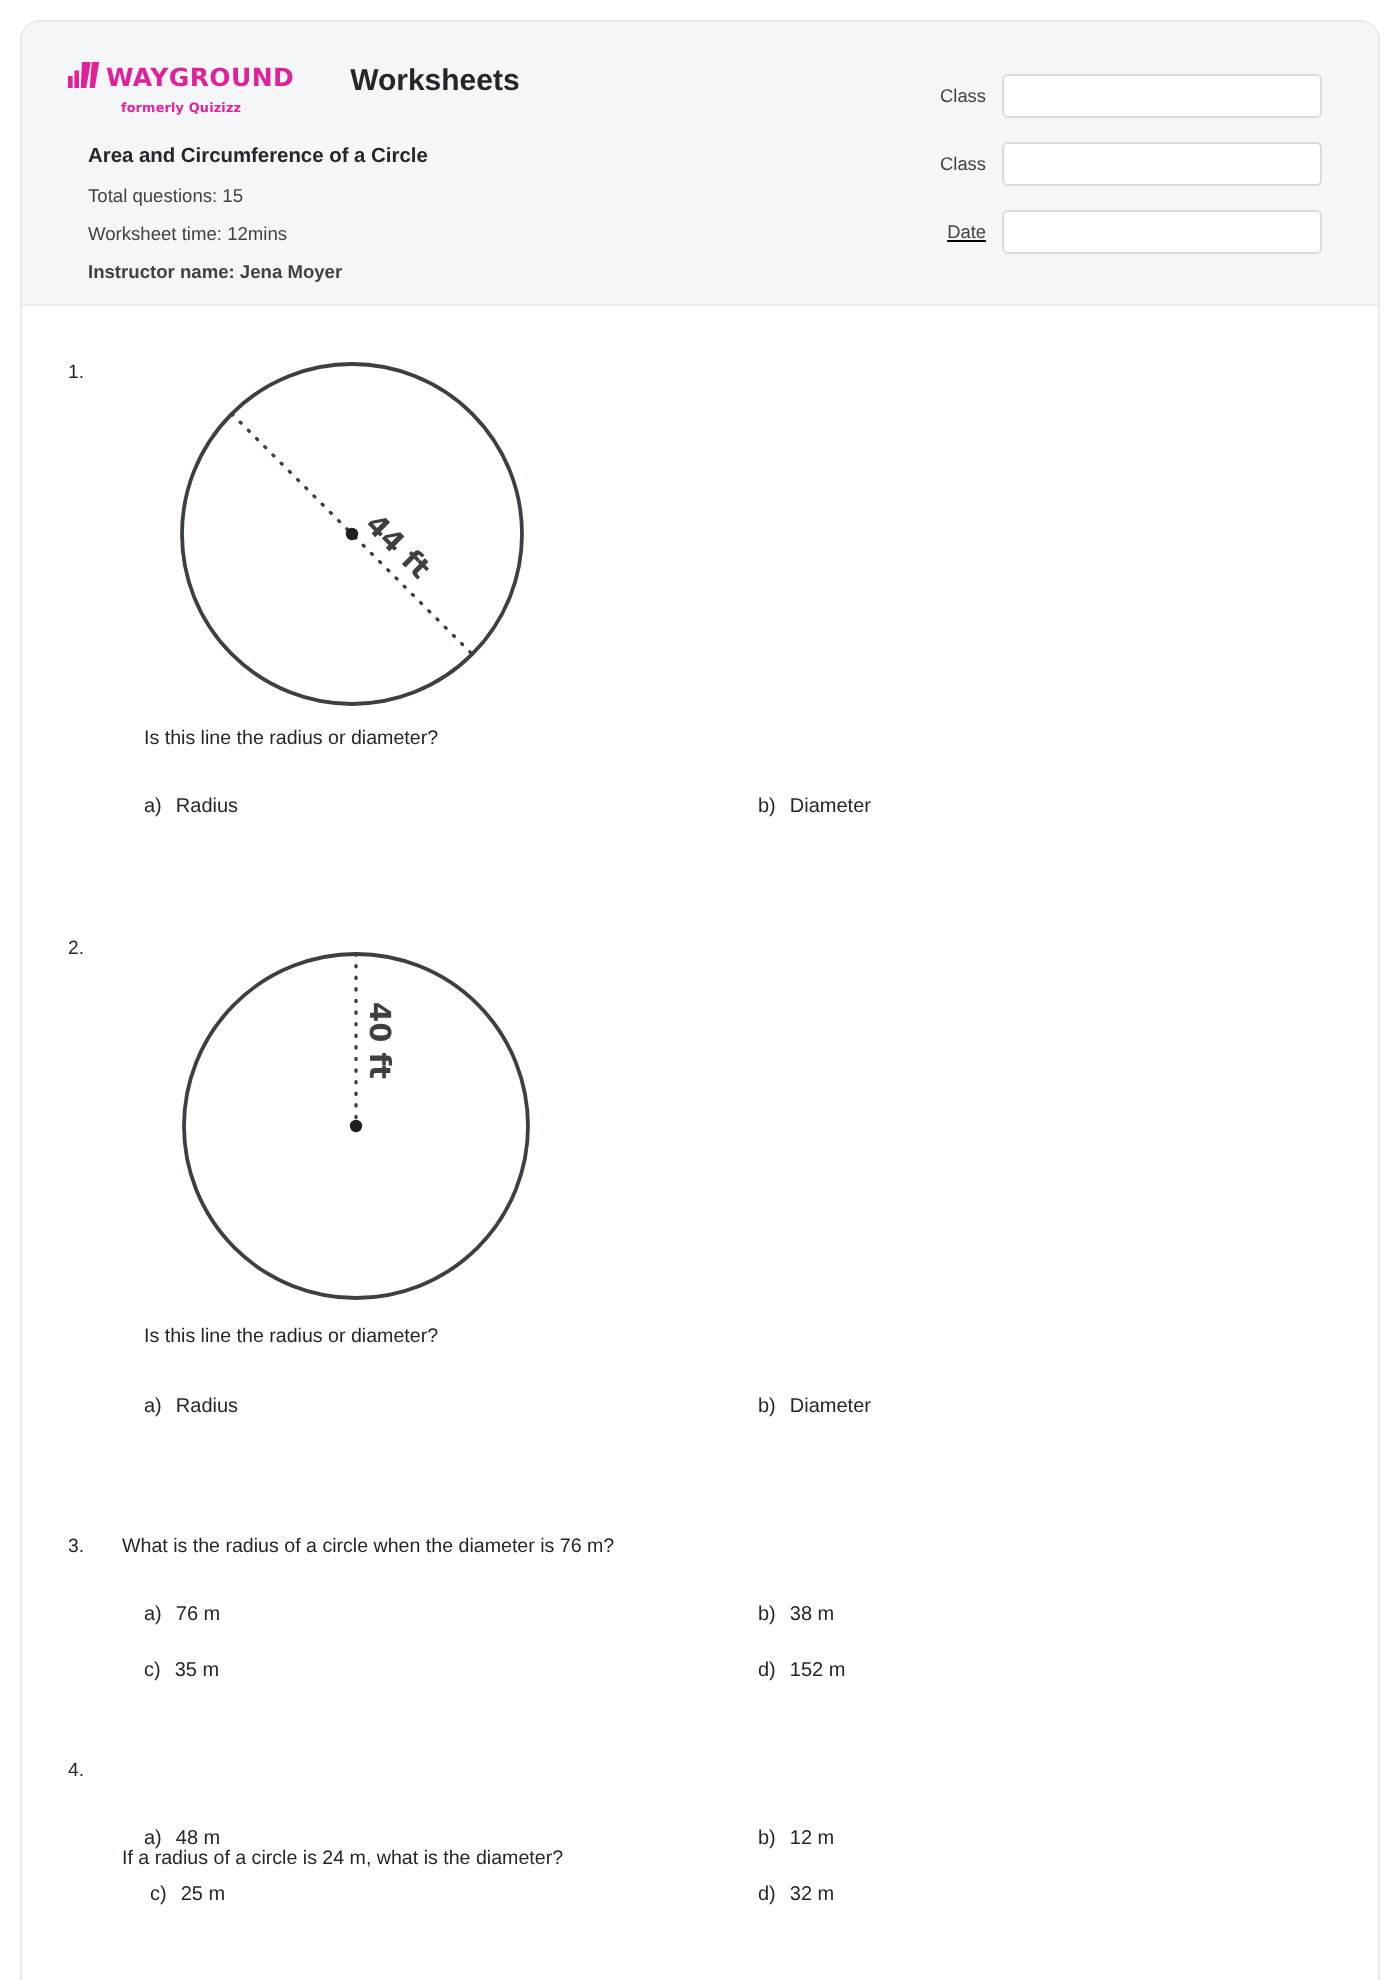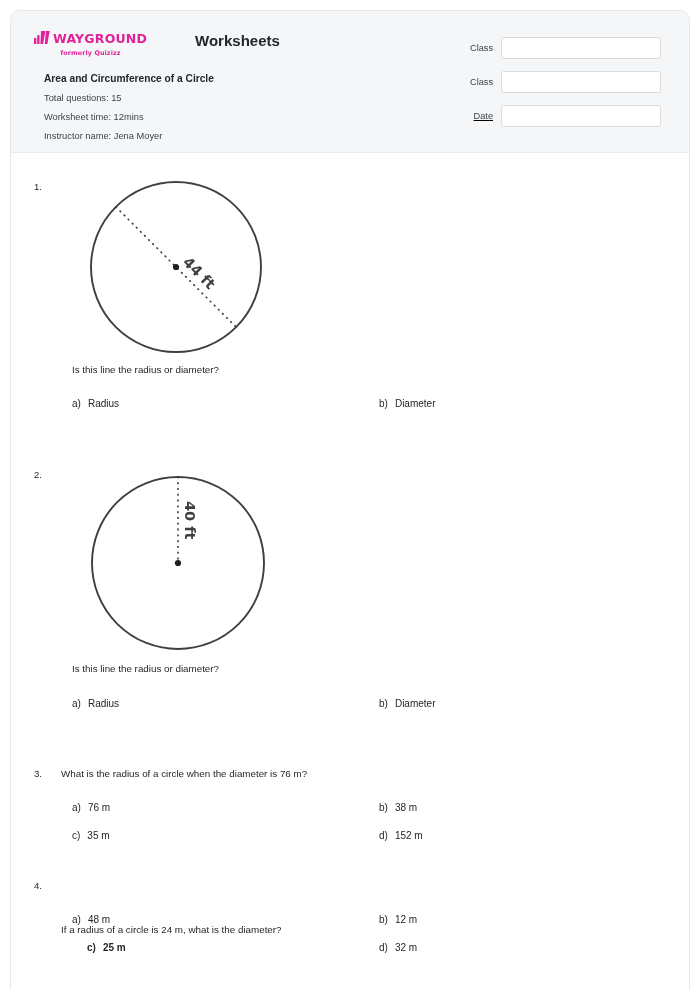--- a/index.html
+++ b/index.html
@@ -34,21 +34,20 @@
     height: 142px;
     background: #f5f6f7;
     border-bottom: 1px solid #ececee;
   }
   .brand-row {
     position: absolute;
     left: 23px;
     top: 20px;
     display: flex;
     align-items: flex-start;
-    gap: 20px;
   }
   .logo-block {
     display: flex;
     flex-direction: column;
     align-items: center;
     line-height: 1;
   }
   .logo-main {
     display: flex;
     align-items: center;
@@ -90,21 +89,21 @@
     font-size: 10.2px;
     font-weight: bold;
     color: #22272b;
     margin-bottom: 9px;
   }
   .meta-line {
     font-size: 9.3px;
     color: #3d4347;
     margin-bottom: 9px;
   }
-  .meta-line:last-child { margin-bottom: 0; }
+  .meta-line:last-child { margin-bottom: 0; font-weight: bold; }
 
   .fields {
     position: absolute;
     right: 28px;
     top: 26px;
     width: 230px;
   }
   .field-row {
     display: flex;
     align-items: center;
@@ -283,21 +282,21 @@
       <div class="qblock">
         <div class="qnum" style="left:23px; top:727px;">4.</div>
         <div class="qtext" style="left:50px; top:727px;margin-top:44px;">If a radius of a circle is 24 m, what is the diameter?</div>
 
         <div class="opt" style="left:61px; top:761px;">
           <span class="ltr">a)</span><span>48 m</span>
         </div>
         <div class="opt" style="left:368px; top:761px;">
           <span class="ltr">b)</span><span>12 m</span>
         </div>
-        <div class="opt" style="left:76px; top:789px;font-weight:bold;">
+        <div class="opt" style="left:64px; top:789px;">
           <span class="ltr">c)</span><span>25 m</span>
         </div>
         <div class="opt" style="left:368px; top:789px;">
           <span class="ltr">d)</span><span>32 m</span>
         </div>
       </div>
 
     </div>
 
     <div class="partial-num">5.</div>

